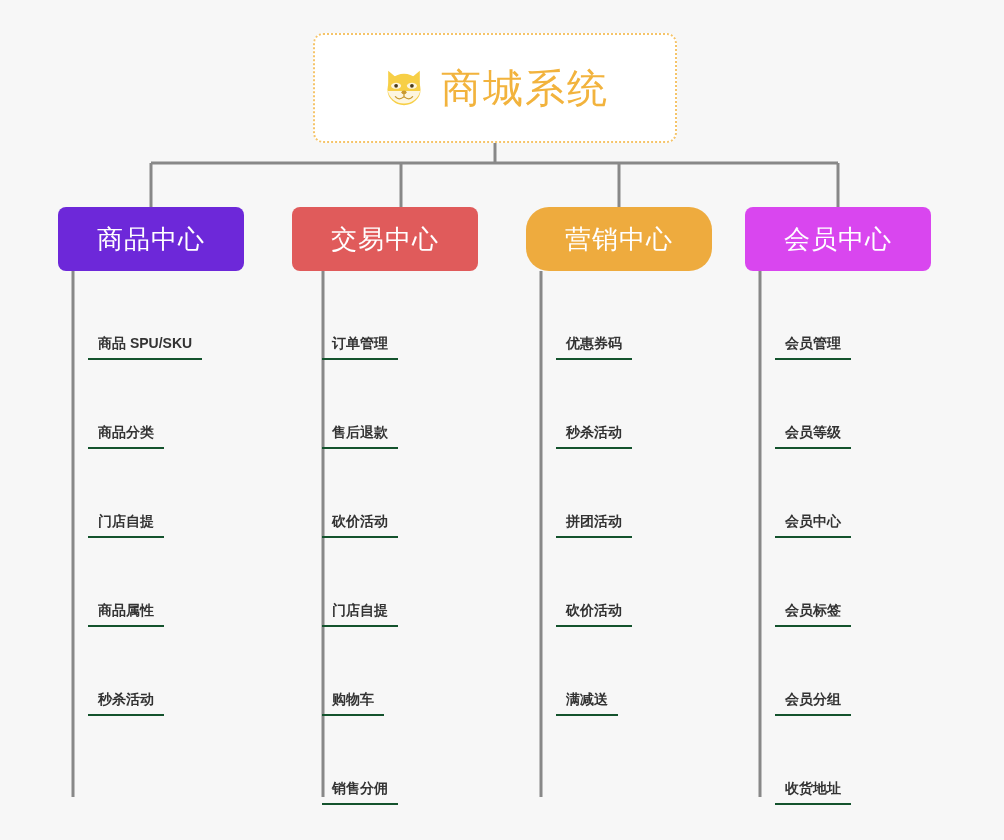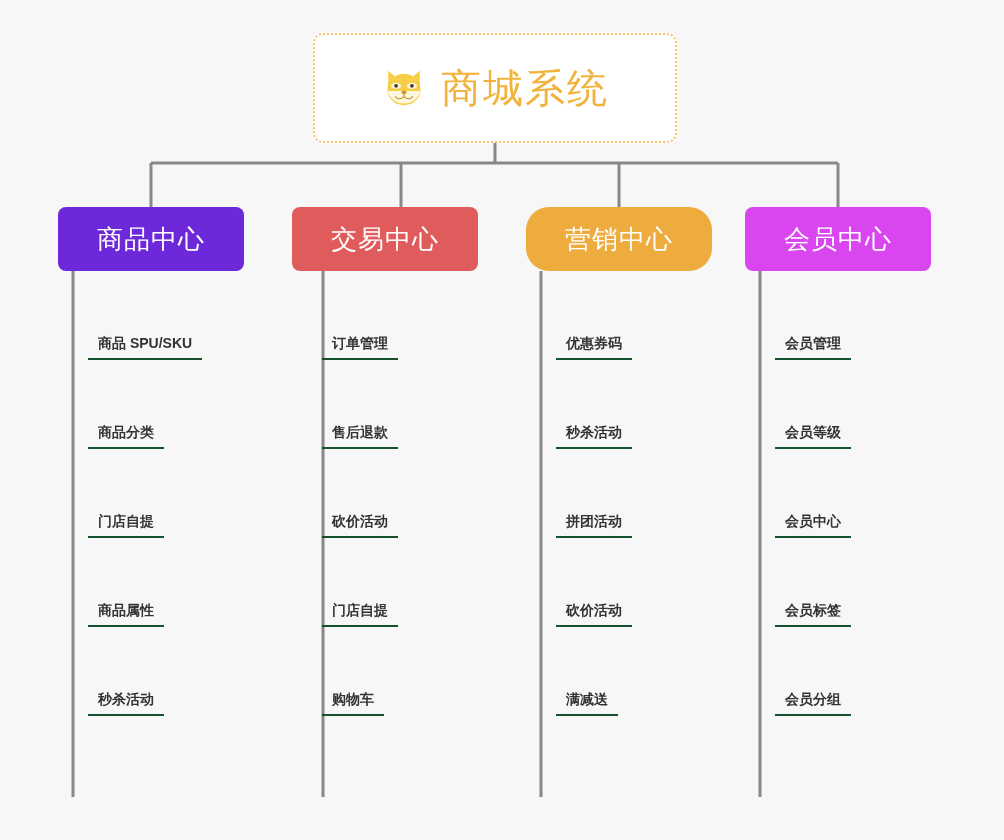--- a/index.html
+++ b/index.html
@@ -181,20 +181,23 @@
         </div>
         <div class="leaf">
           <span class="leaf-label">砍价活动</span>
         </div>
         <div class="leaf">
           <span class="leaf-label">门店自提</span>
         </div>
         <div class="leaf">
           <span class="leaf-label">购物车</span>
         </div>
+        <div class="leaf">
+          <span class="leaf-label">销售分佣</span>
+        </div>
       </div>
     </div>
     <div class="column" style="left: 526px; width: 186px;">
       <div class="cat-box" style="background: rgb(238, 171, 62); width: 186px; border-radius: 23px;">
         <span>营销中心</span>
       </div>
       <div class="leaf-list">
         <div class="leaf">
           <span class="leaf-label">优惠券码</span>
         </div>
@@ -225,15 +228,18 @@
         </div>
         <div class="leaf">
           <span class="leaf-label">会员中心</span>
         </div>
         <div class="leaf">
           <span class="leaf-label">会员标签</span>
         </div>
         <div class="leaf">
           <span class="leaf-label">会员分组</span>
         </div>
+        <div class="leaf">
+          <span class="leaf-label">收货地址</span>
+        </div>
       </div>
     </div>
   </div>
 
 </body></html>

